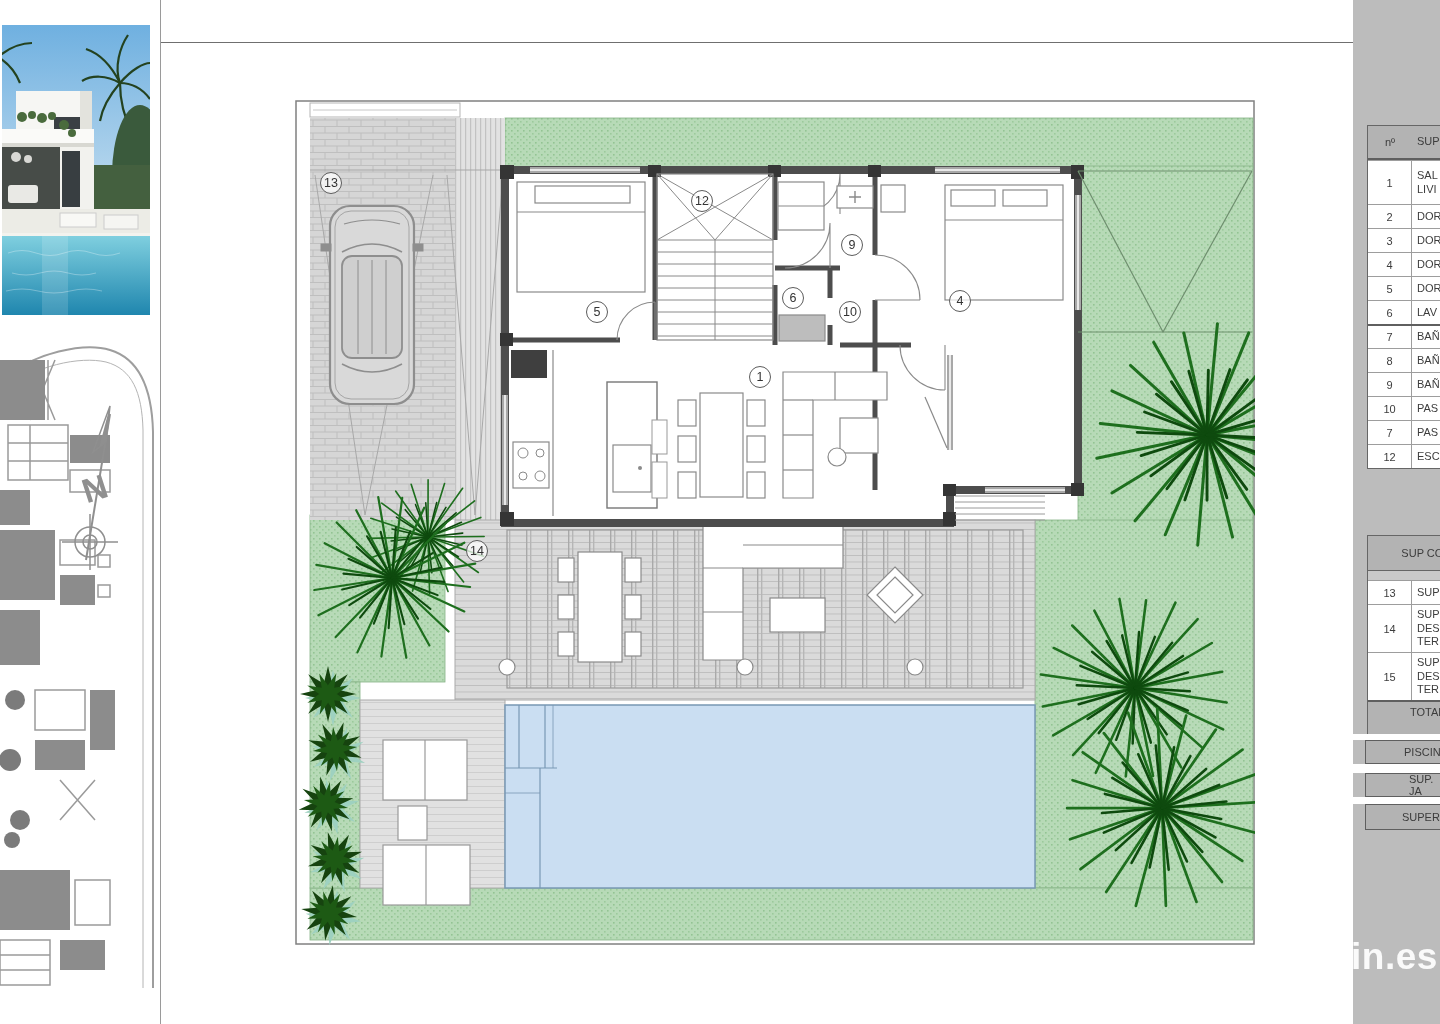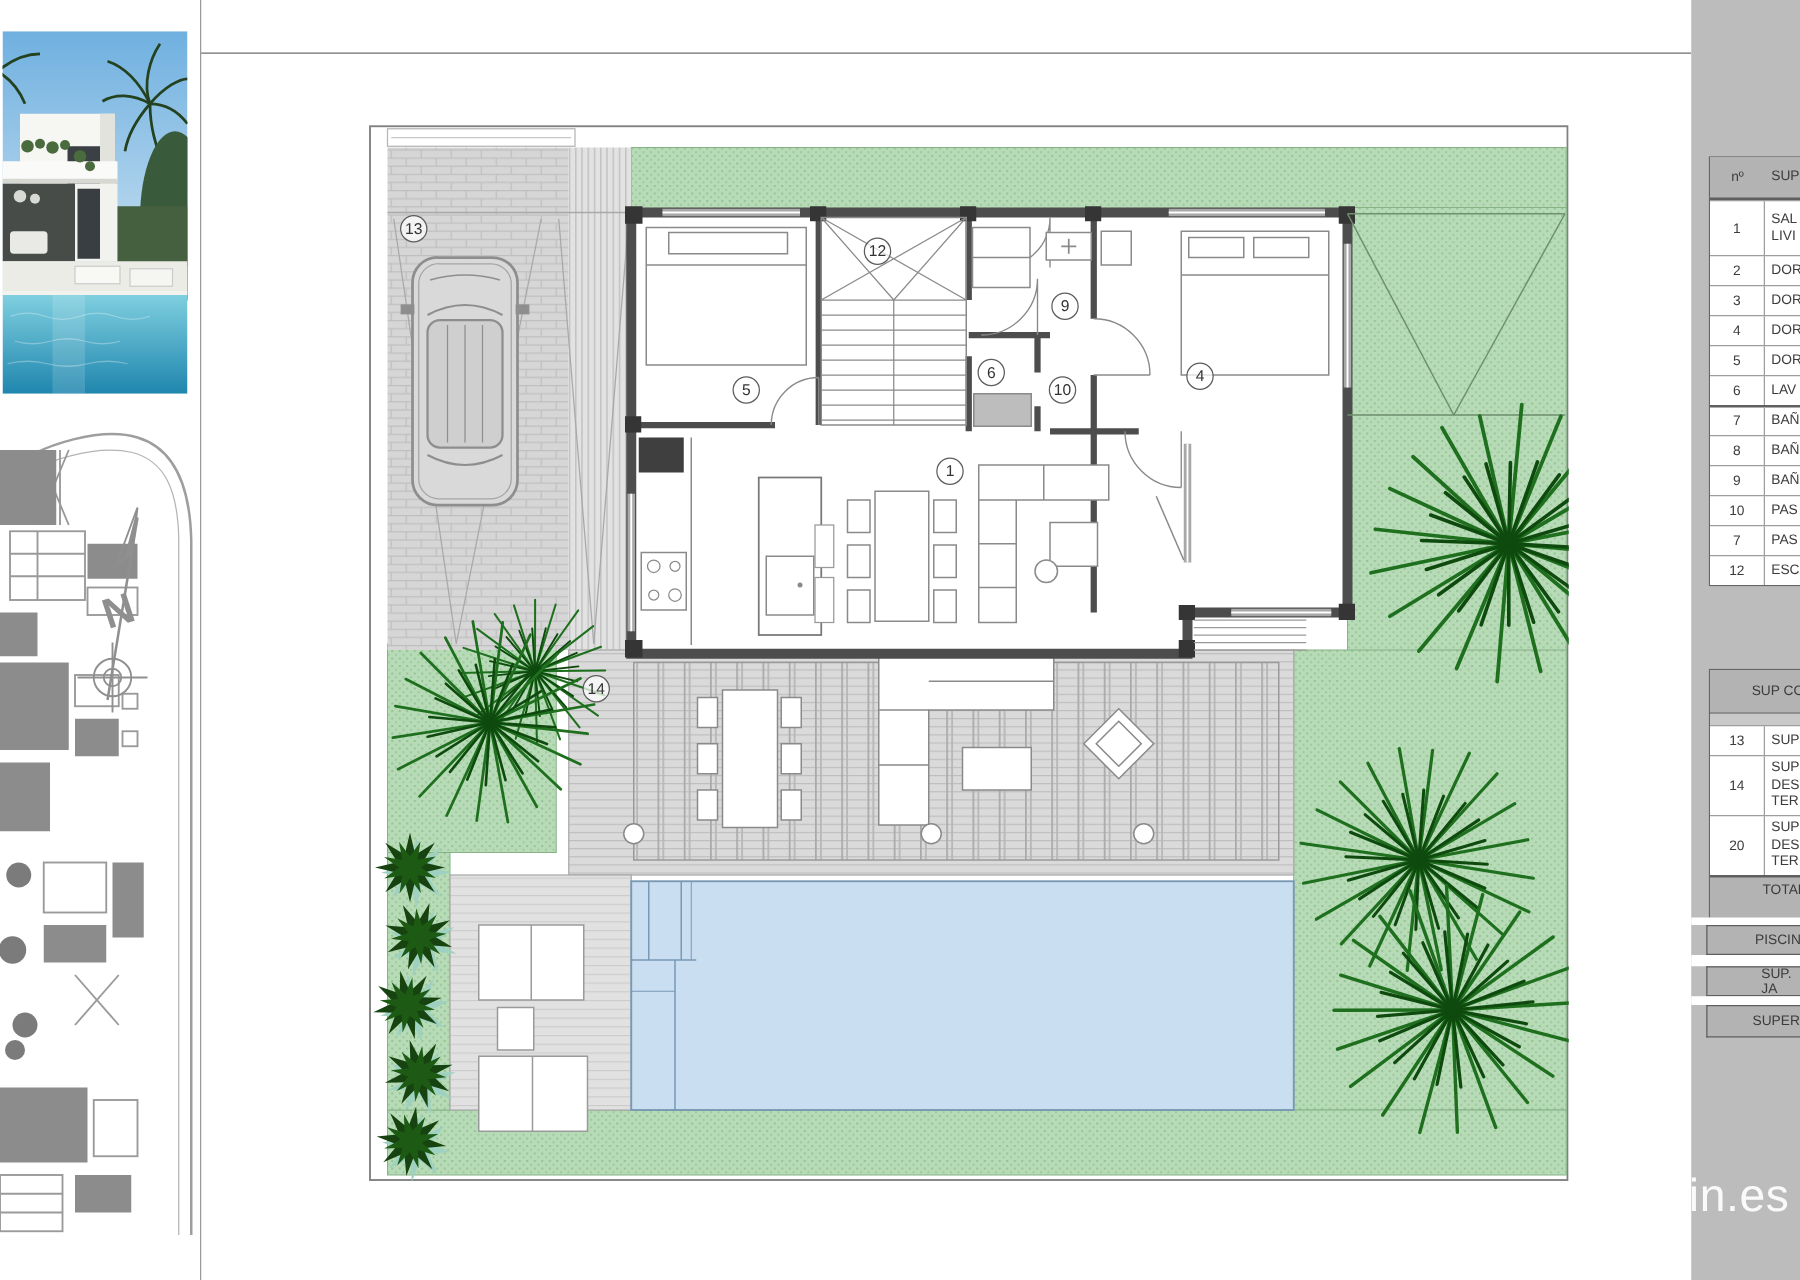--- a/index.html
+++ b/index.html
@@ -34,21 +34,21 @@
   .sechead{min-height:34px;background:#b3b3b3;display:flex;align-items:center;
            justify-content:center;border-bottom:1px solid #666;}
   .gapg{height:9px;background:#c9c9c9;}
   .totalrow{background:#b3b3b3;border-top:2px solid #5f5f5f;padding:3px 3px 3px 4px;
             text-align:right;white-space:pre-line;line-height:1.35;min-height:30px;}
   .wstrip{position:absolute;left:0;width:87px;background:#ffffff;}
   .band{position:absolute;left:12px;width:78px;background:#b3b3b3;border:1px solid #5f5f5f;
         border-right:none;display:flex;align-items:center;font-size:11px;color:#3c3c3c;
         box-sizing:border-box;}
   
-  .wm{left:1351px;top:936px;font-size:37px;font-weight:normal;color:rgba(255,255,255,0.92);
+  .wm{left:1351px;top:936px;font-size:37px;font-weight:bold;color:rgba(255,255,255,0.92);
       letter-spacing:0.5px;z-index:40;}
 </style>
 </head>
 <body>
 
 <div class="stage">
 
   <div class="abs sheet-vline"></div>
   <div class="abs sheet-hline"></div>
 
@@ -533,21 +533,21 @@
           <span class="tnum">13</span>
           <span class="tdesc">SUP</span>
         </div>
       <div class="trow row3">
           <span class="tnum">14</span>
           <span class="tdesc">SUP
 DES
 TER</span>
         </div>
       <div class="trow row3">
-          <span class="tnum">20</span>
+          <span class="tnum">15</span>
           <span class="tdesc">SUP
 DES
 TER</span>
         </div>
       <div class="totalrow">TOTAL SUP CO
 BU</div>
     </div>
 
     <div class="wstrip" style="top:734px;height:6px;"></div>
     <div class="band" style="top:740px;height:24px;padding-left:38px;">PISCIN</div>

